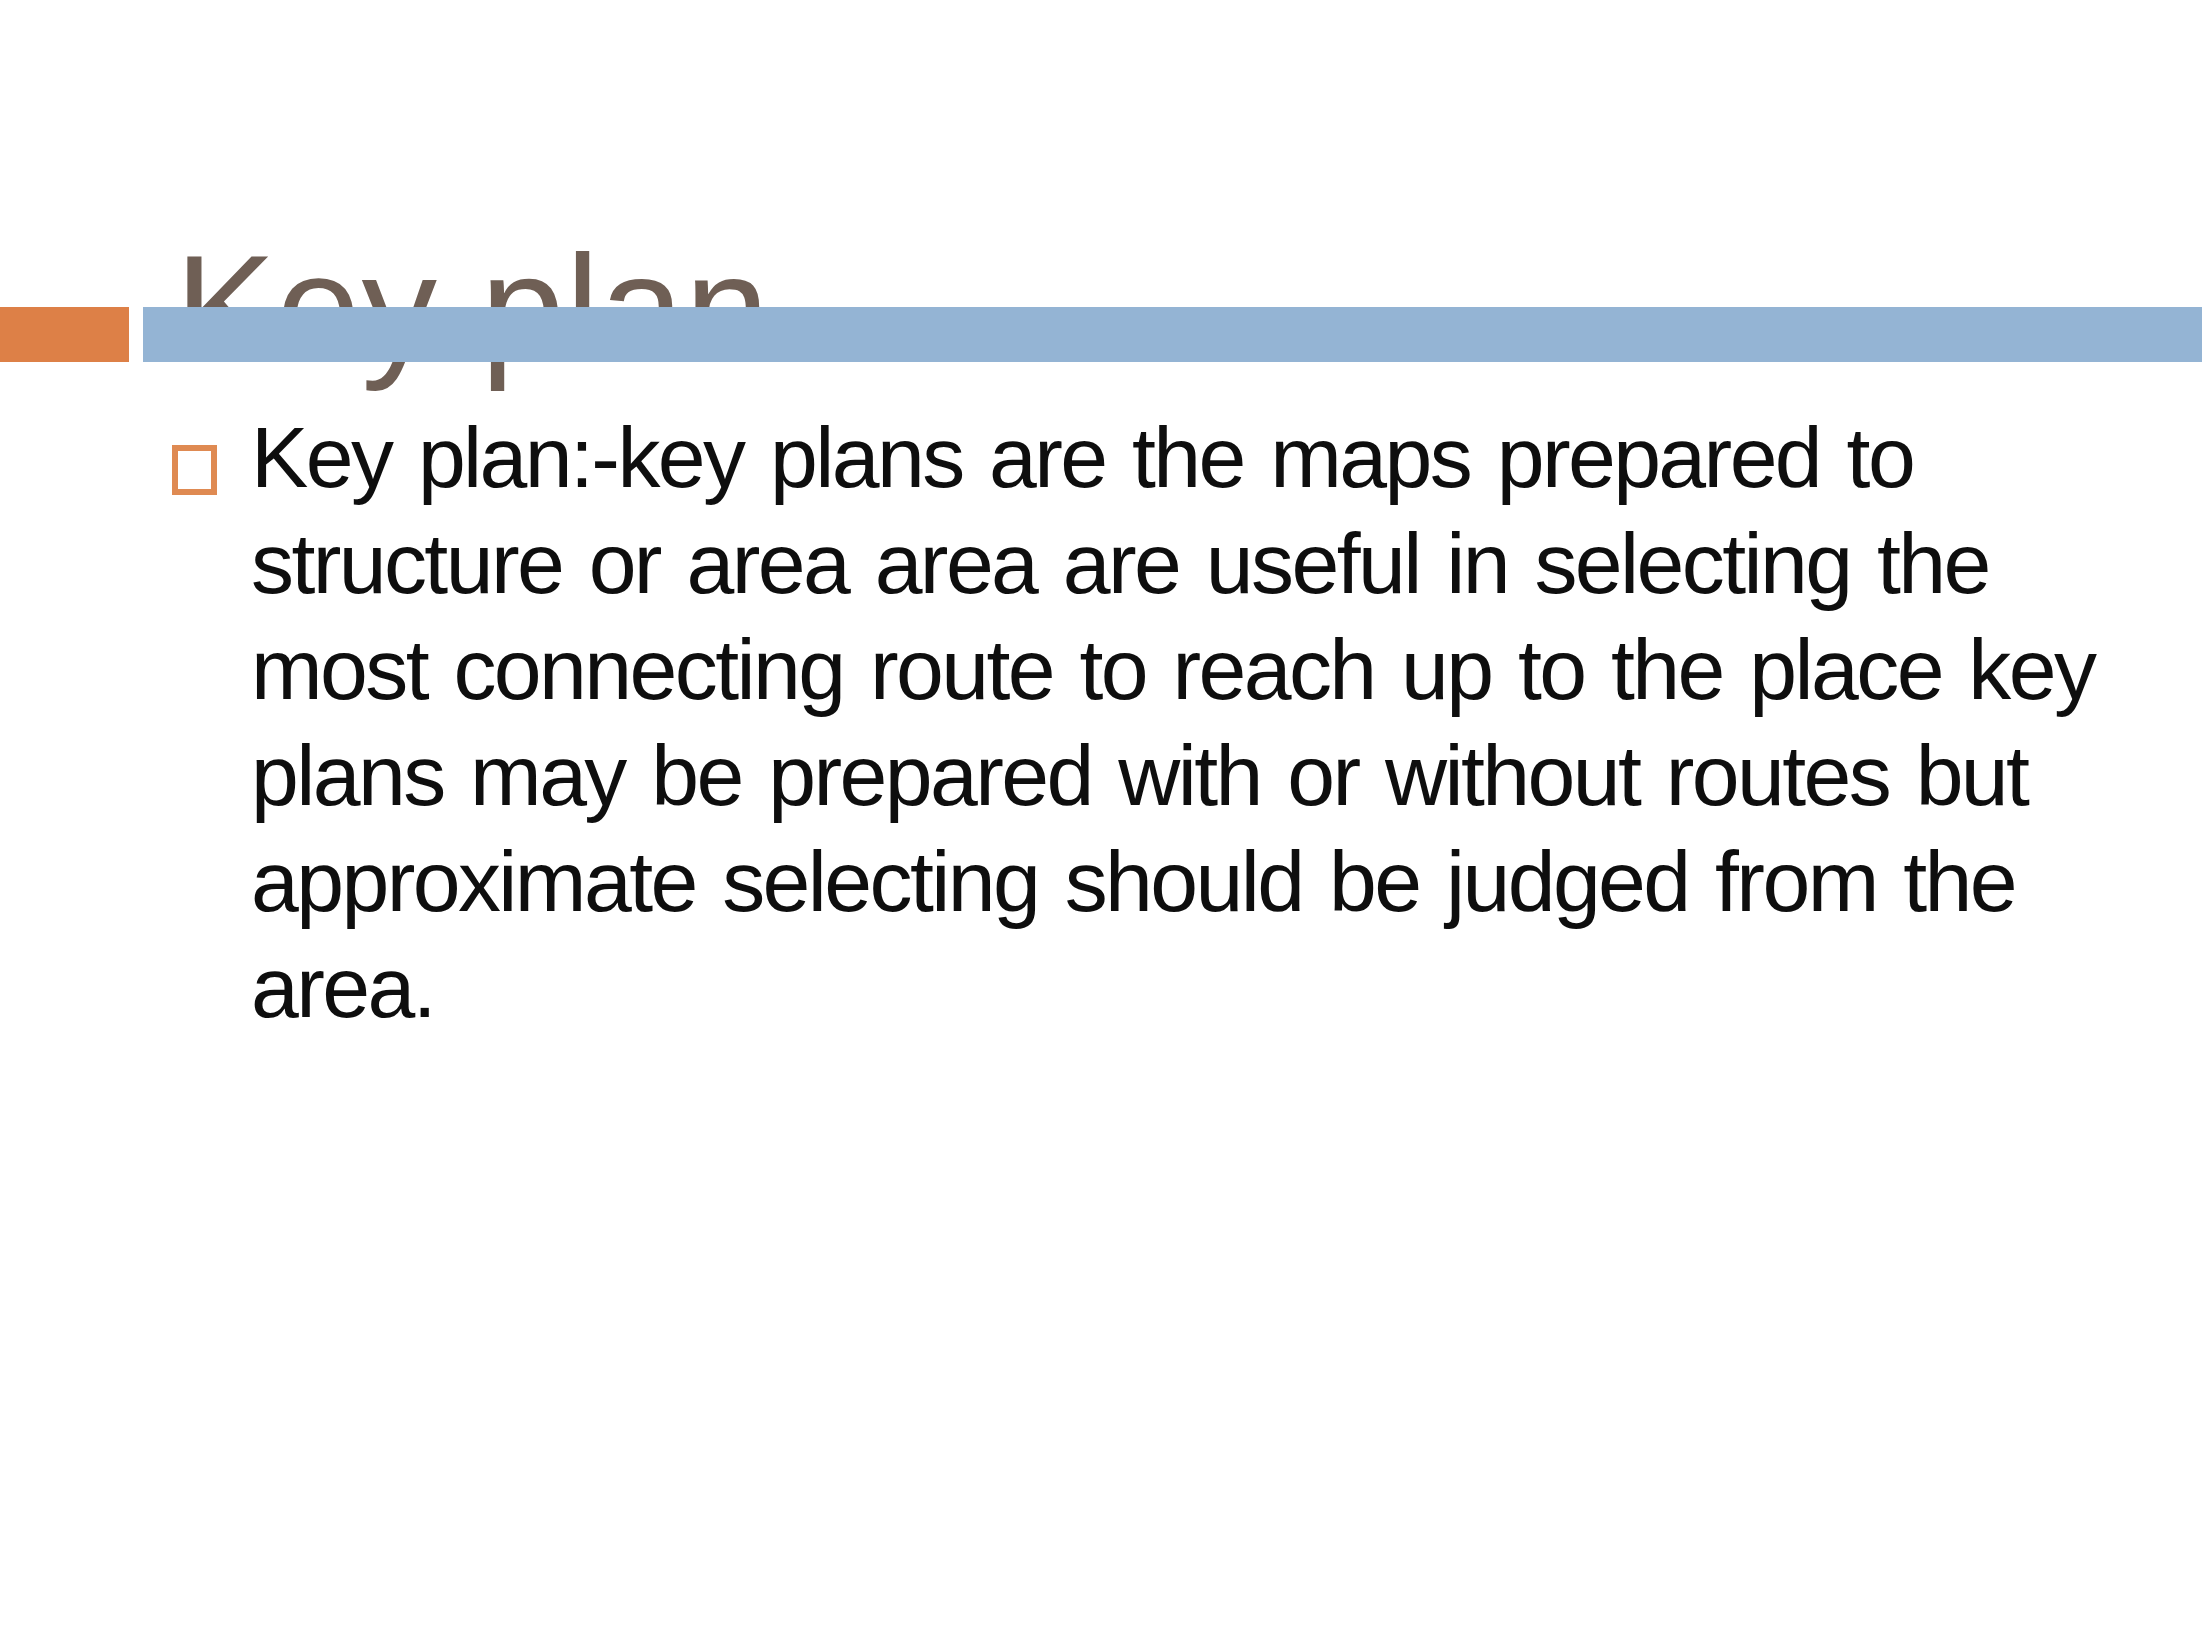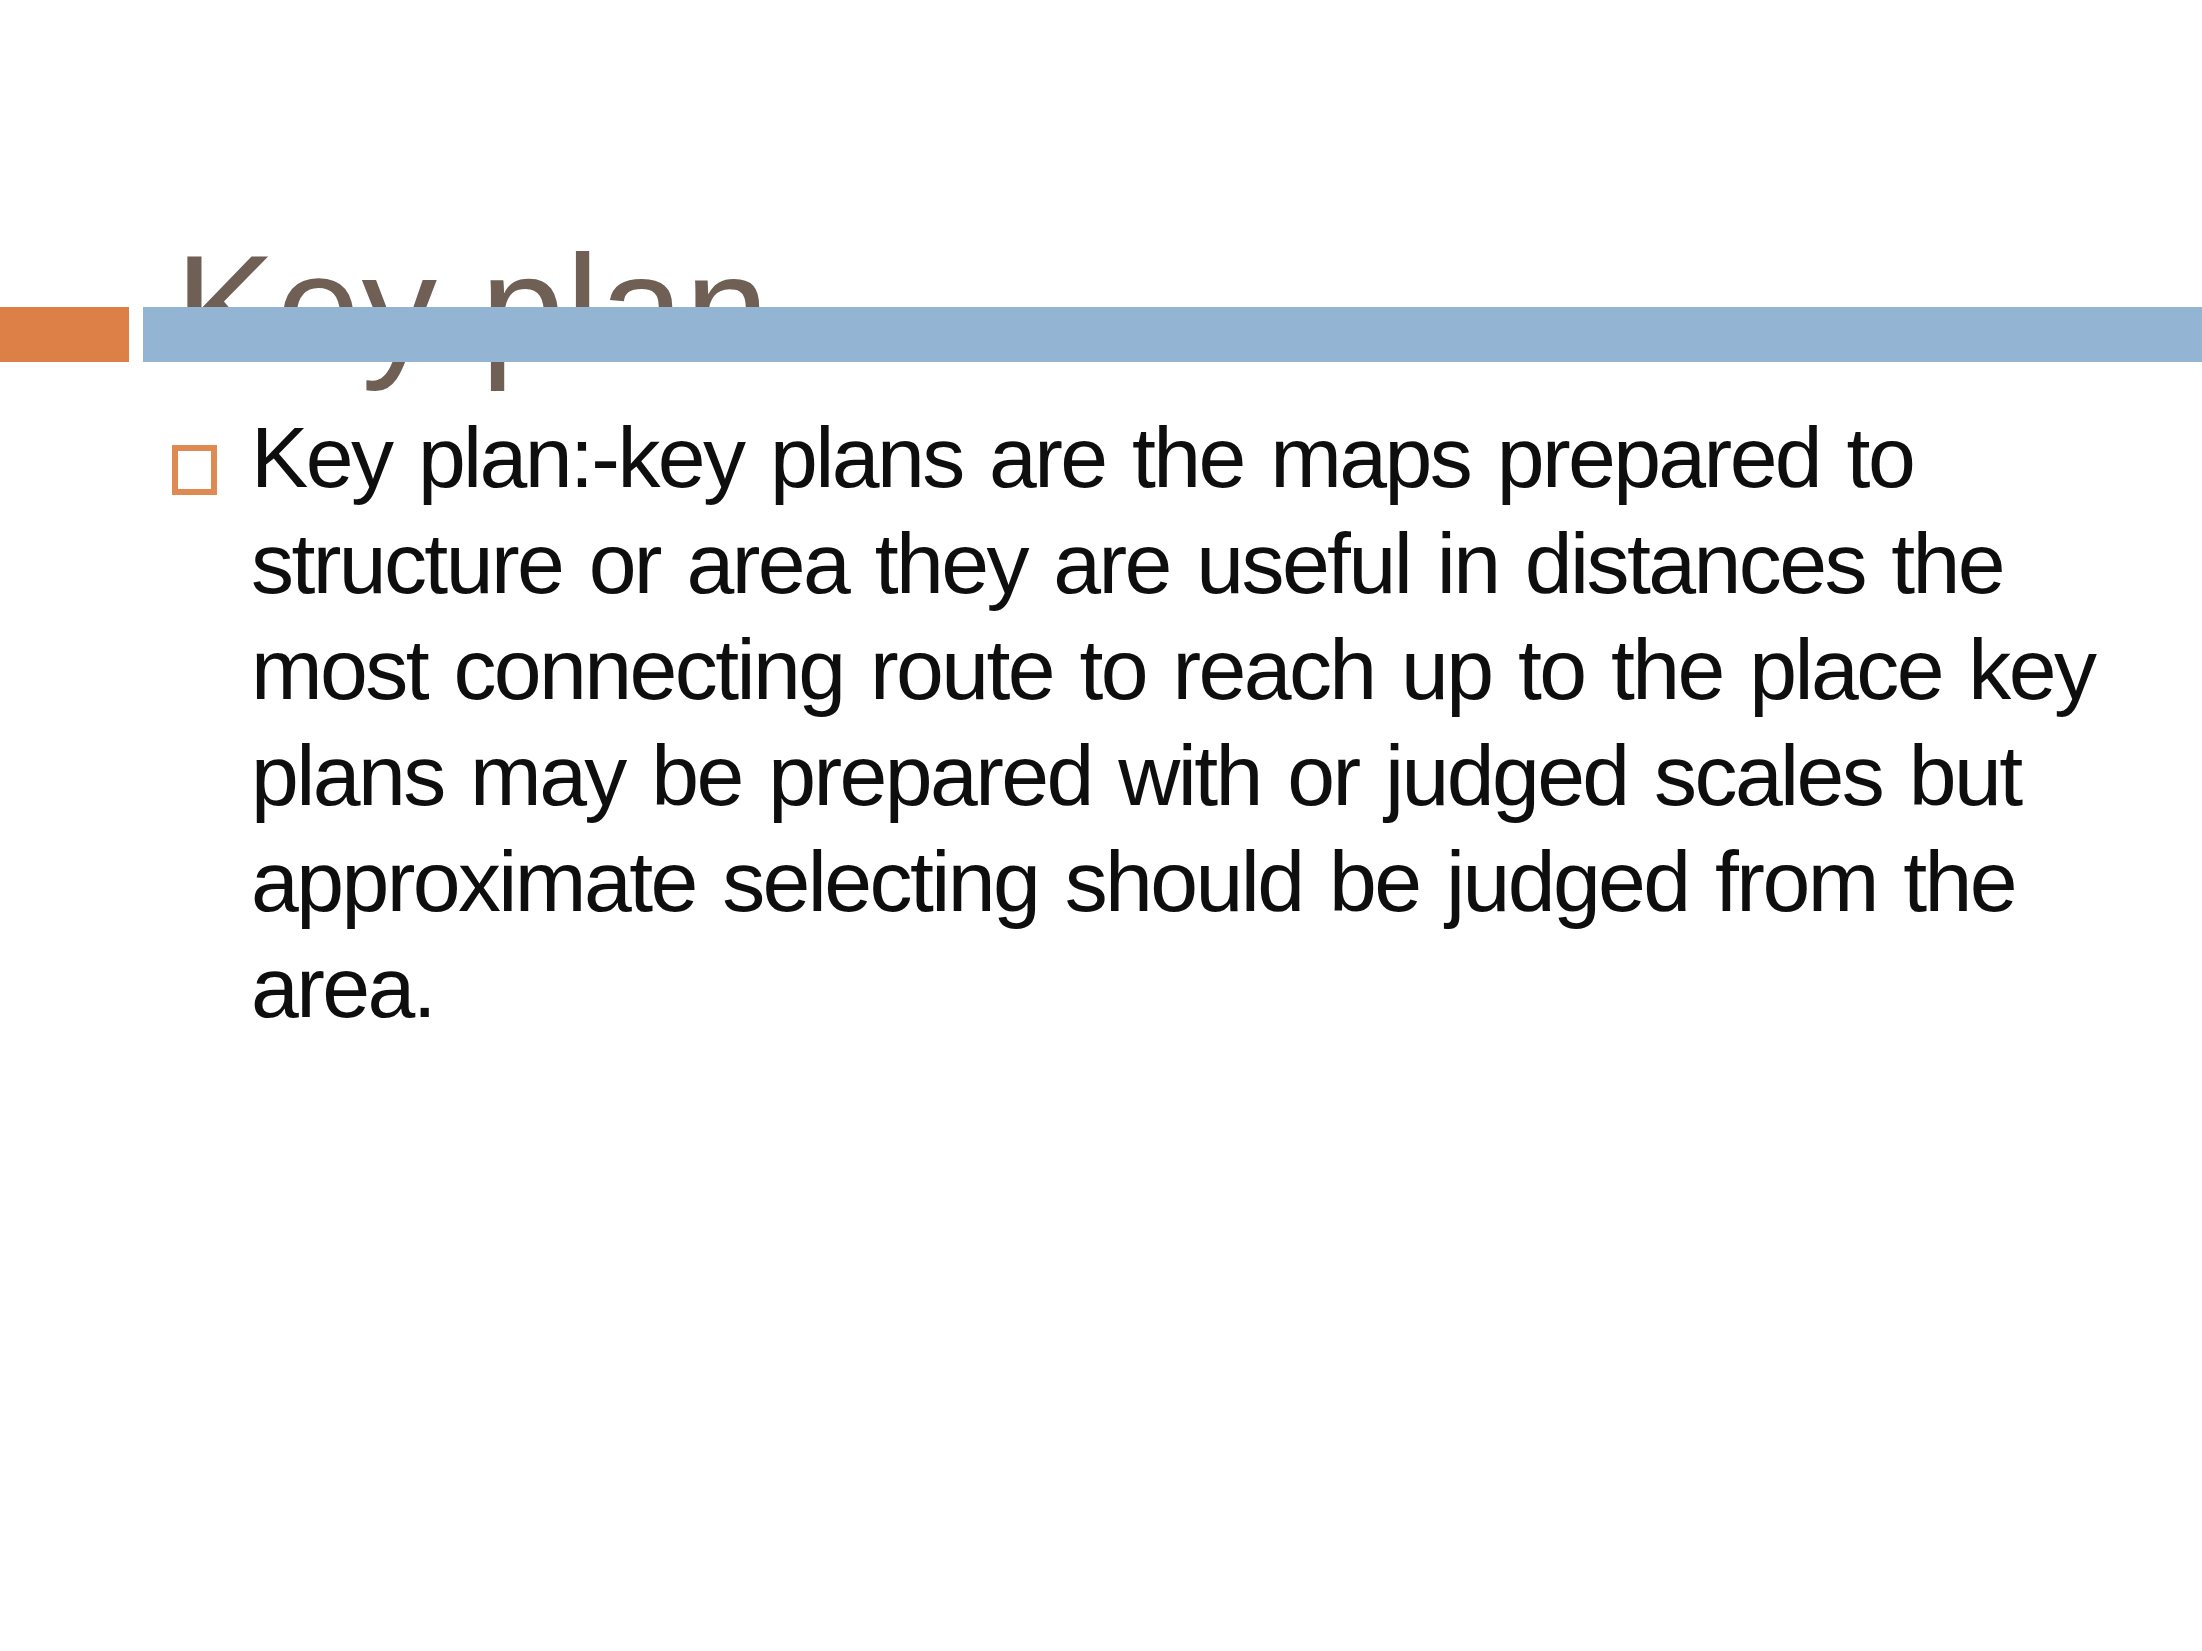--- a/index.html
+++ b/index.html
@@ -82,21 +82,21 @@
 
   <div class="accent-band">
     <div class="accent-orange-block"></div>
     <div class="accent-blue-bar"></div>
   </div>
 
   <span class="bullet-marker"></span>
 
   <div class="body-block">
     <div class="body-line">Key plan:-key plans are the maps prepared to</div>
-    <div class="body-line">structure or area they are useful in distances the</div>
+    <div class="body-line">structure or area area are useful in selecting the</div>
     <div class="body-line">most connecting route to reach up to the place key</div>
-    <div class="body-line">plans may be prepared with or judged scales but</div>
+    <div class="body-line">plans may be prepared with or without routes but</div>
     <div class="body-line">approximate selecting should be judged from the</div>
     <div class="body-line">area.</div>
   </div>
 
 </div>
 
 
 </body></html>

